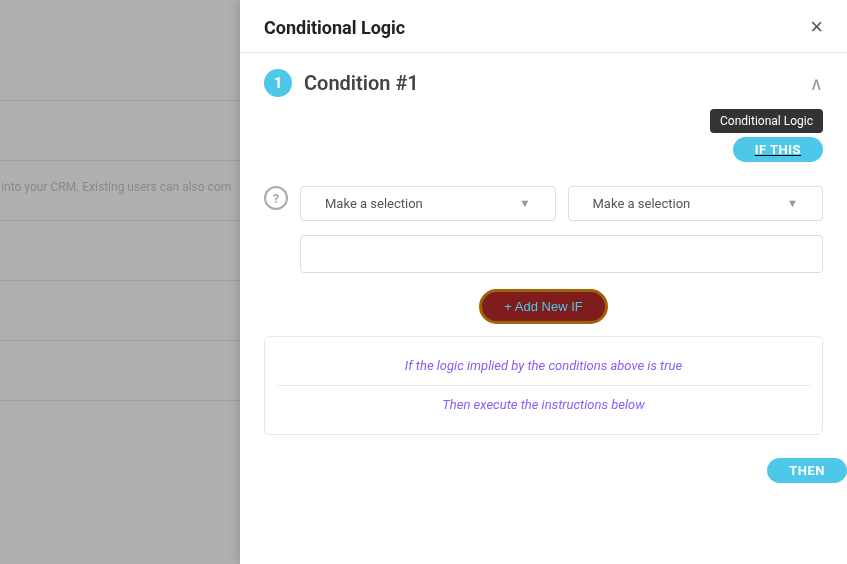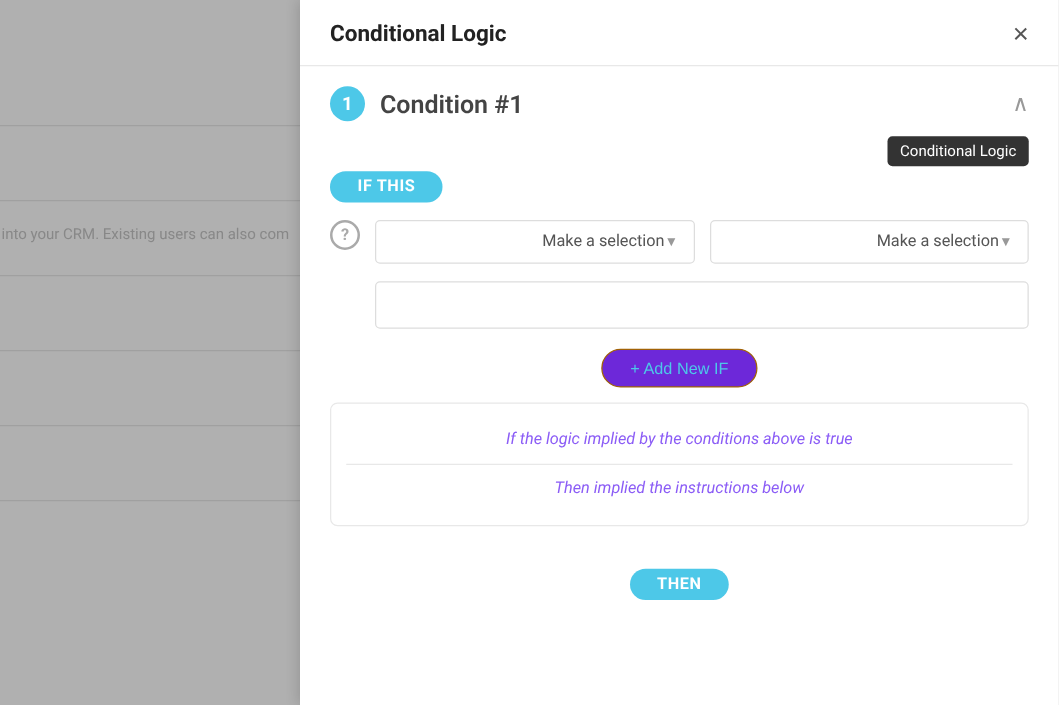--- a/index.html
+++ b/index.html
@@ -135,22 +135,23 @@
       white-space: nowrap;
     }
 
     
     .if-this-section {
       padding: 0 24px 0;
     }
 
     .if-this-label-row {
       display: flex;
-      justify-content: flex-start;
-      margin-bottom: 14px;
+      justify-content: flex-end;
+      margin-bottom: 24px;
+      text-decoration: underline;
     }
 
     .if-this-badge {
       background: #4dc8e8;
       color: #fff;
       font-size: 13px;
       font-weight: 700;
       padding: 5px 22px;
       border-radius: 20px;
       letter-spacing: 0.5px;
@@ -174,24 +175,24 @@
     .selects-row {
       display: flex;
       gap: 12px;
       flex: 1;
     }
 
     .select-dropdown {
       flex: 1;
       display: flex;
       align-items: center;
-      justify-content: flex-end;
+      justify-content: space-between;
       border: 1px solid #ddd;
       border-radius: 4px;
-      padding: 9px 12px;
+      padding: 9px 24px;
       cursor: pointer;
       background: #fff;
       font-size: 13px;
       color: #555;
     }
 
     .select-dropdown .chevron-down {
       color: #999;
       font-size: 11px;
     }
@@ -213,23 +214,23 @@
     }
 
     
     .add-new-if-row {
       display: flex;
       justify-content: center;
       margin: 16px 0 12px;
     }
 
     .add-new-if-btn {
-      border: 1px solid #a16207;
+      border: 3px solid #a16207;
       color: #4dc8e8;
-      background: #6d28d9;
+      background: #7f1d1d;
       border-radius: 20px;
       padding: 7px 22px;
       font-size: 13px;
       cursor: pointer;
       display: flex;
       align-items: center;
       gap: 5px;
     }
 
     
@@ -268,22 +269,22 @@
       top: 438px;
     }
 
     .gear-icon-pos {
       top: 536px;
     }
 
     
     .then-row {
       display: flex;
-      justify-content: center;
-      margin-top: 34px;
+      justify-content: flex-end;
+      margin-top: 23px;
     }
 
     .then-badge {
       background: #4dc8e8;
       color: #fff;
       font-size: 13px;
       font-weight: 700;
       padding: 5px 22px;
       border-radius: 20px;
       letter-spacing: 0.5px;
@@ -345,21 +346,21 @@
     </div>
   </div>
 
   <div class="add-new-if-row">
     <button class="add-new-if-btn">+ Add New IF</button>
   </div>
 
   <div class="logic-box">
     <div class="logic-text">If the logic implied by the conditions above is true</div>
     <div class="logic-divider"></div>
-    <div class="logic-text">Then implied the instructions below</div>
+    <div class="logic-text">Then execute the instructions below</div>
   </div>
 
   <div class="then-row">
     <span class="then-badge">THEN</span>
   </div>
 
 </div>
 
 <div class="side-icon double-chevron">⤈</div>
 <div class="side-icon gear-icon-pos">⚙</div>

